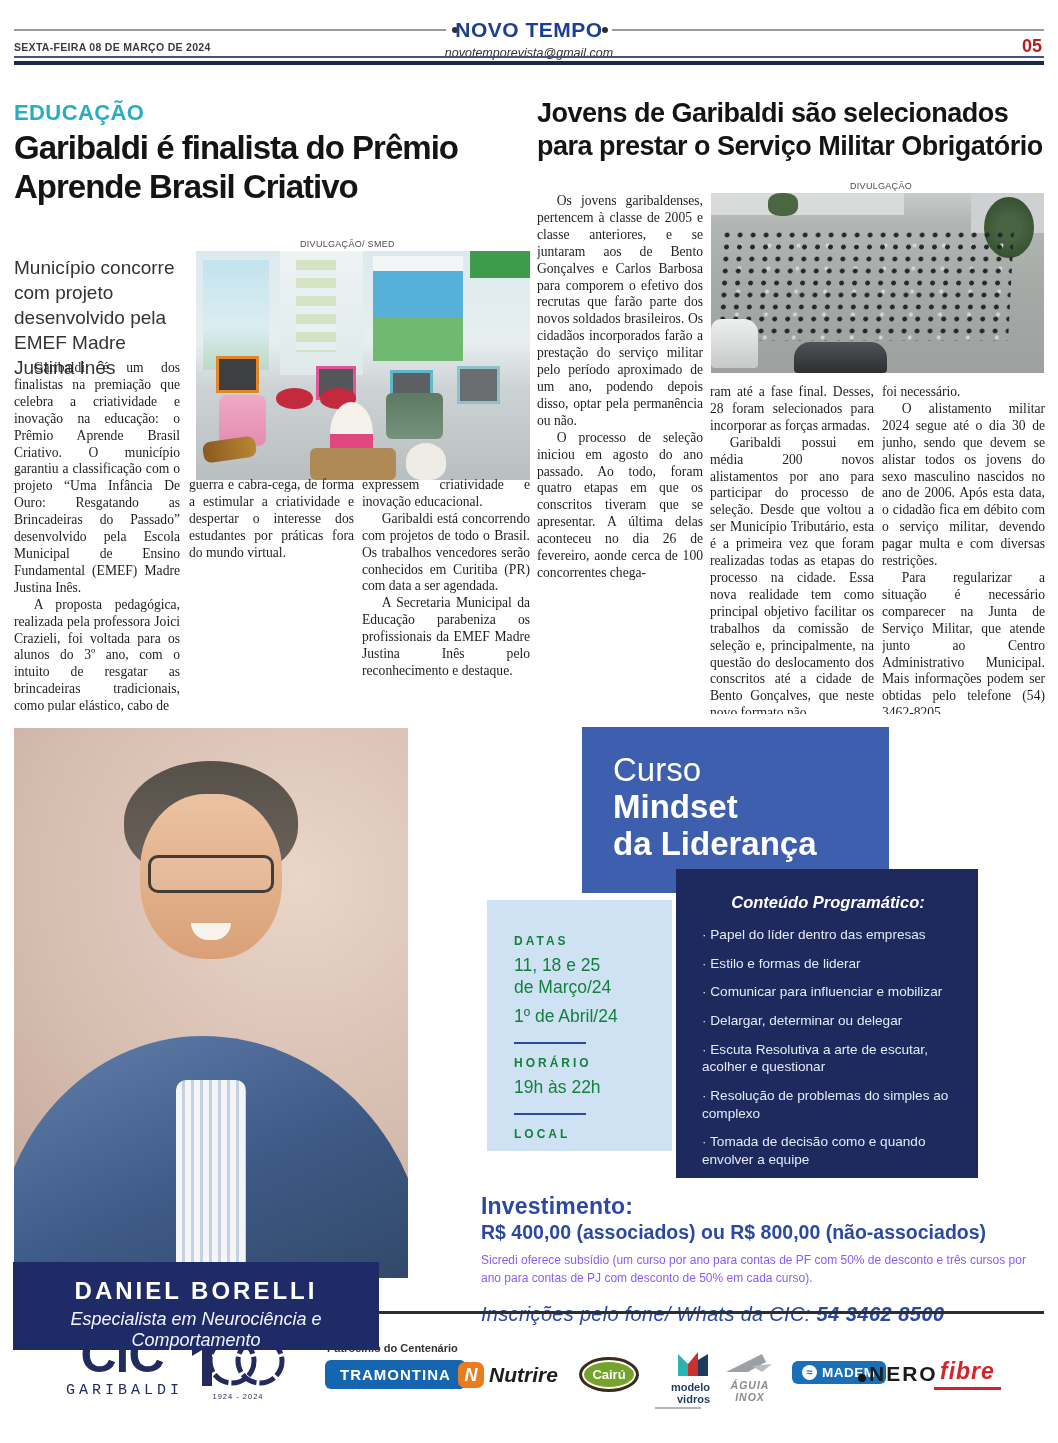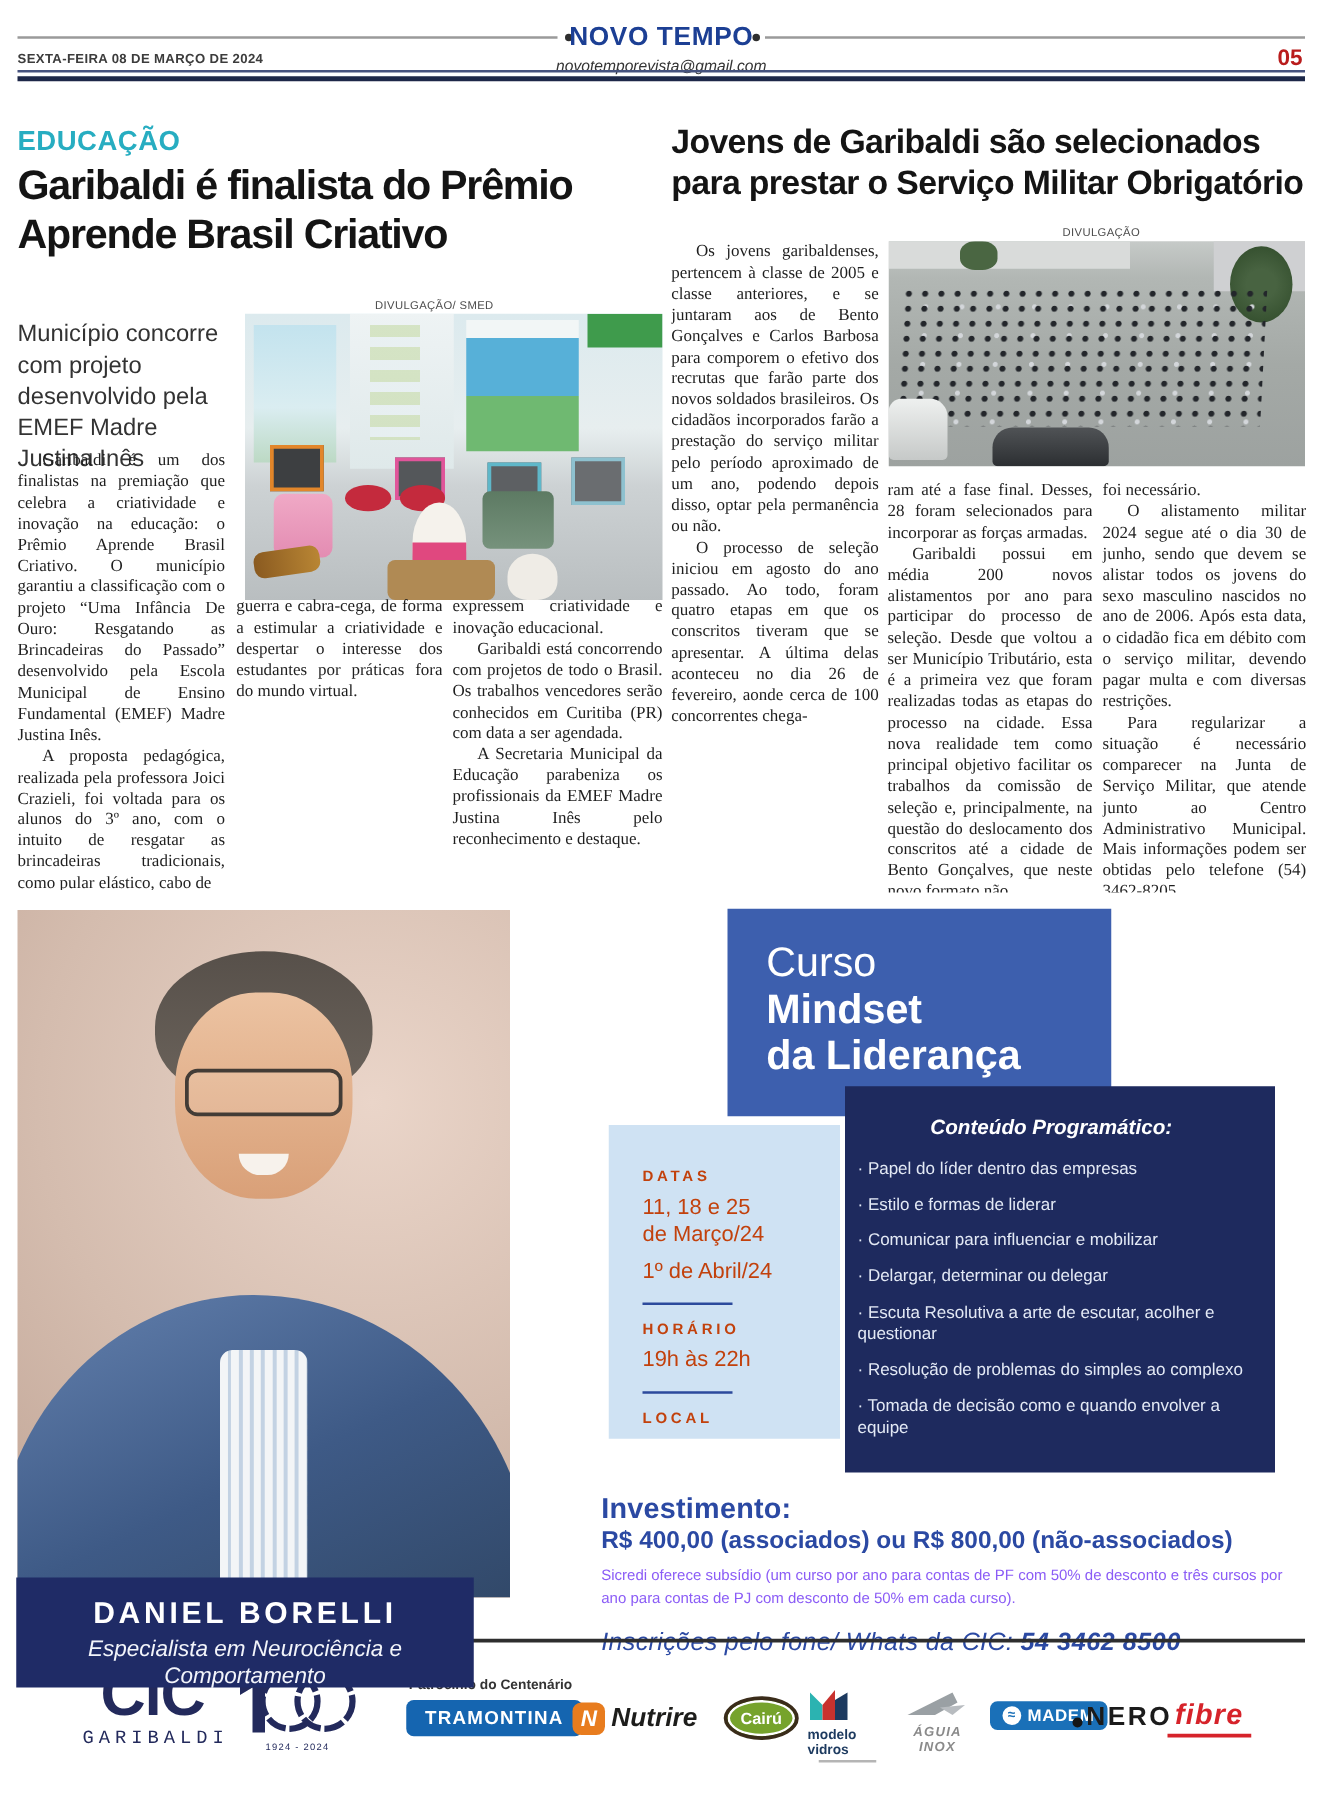--- a/index.html
+++ b/index.html
@@ -83,26 +83,26 @@
   .b-shirt{left:41%;bottom:0;width:18%;height:36%;border-radius:10px 10px 0 0;
       background:repeating-linear-gradient(90deg,#f3f5f7 0 6px,#c3d2e3 6px 9px),repeating-linear-gradient(0deg,rgba(212,150,60,.35) 0 3px,transparent 3px 9px);}
   .borelli-banner { left:13px; top:1262px; width:366px; height:88px; background:#1f2b66; color:#fff; text-align:center; padding-top:15px; z-index:3; }
   .banner-name { font-size:24px; font-weight:800; letter-spacing:3px; }
   .banner-role { font-size:18px; font-style:italic; line-height:1.15; margin-top:4px; color:#f2f4fa; }
 
   .curso-box { left:582px; top:727px; width:307px; height:166px; background:#3d5fae; color:#fff; padding:25px 0 0 31px; z-index:1; }
   .curso-l1 { font-size:33px; font-weight:400; line-height:1.12; }
   .curso-l2 { font-size:33px; font-weight:800; line-height:1.12; }
 
-  .datas-box { left:487px; top:900px; width:185px; height:251px; background:#cfe2f3; color:#c2410c; padding:34px 0 0 27px; overflow:hidden; z-index:0; }
+  .datas-box { left:487px; top:900px; width:185px; height:251px; background:#cfe2f3; color:#15803d; padding:34px 0 0 27px; overflow:hidden; z-index:0; }
   .ad-label { font-size:12px; font-weight:800; letter-spacing:3px; }
   .ad-value { font-size:17.5px; line-height:1.25; margin-top:7px; white-space:pre-line; }
   .ad-div { width:72px; border-top:2px solid #2c4a9c; margin:14px 0 12px 0; }
 
-  .prog-box { left:676px; top:869px; width:344px; height:309px; background:#1e2a5e; color:#e3e9f5; padding:24px 24px 0 10px; overflow:hidden; z-index:2; }
+  .prog-box { left:676px; top:869px; width:302px; height:309px; background:#1e2a5e; color:#e3e9f5; padding:24px 24px 0 26px; overflow:hidden; z-index:2; }
   .prog-title { text-align:center; font-size:16.5px; font-weight:800; font-style:italic; color:#ffffff; margin-bottom:14px; }
   .prog-item { font-size:13.6px; line-height:1.3; margin-bottom:11px; }
 
   .invest { left:481px; top:1193px; width:565px; }
   .invest-label { font-size:23px; font-weight:800; color:#2b49a3; letter-spacing:.2px; }
   .invest-value { font-size:19.5px; font-weight:800; color:#2b49a3; margin-top:1px; }
   .invest-note { font-size:12px; line-height:1.5; color:#8b5cf6; margin-top:7px; }
   .inscr { margin-top:16px; font-size:20px; color:#2b49a3; letter-spacing:.3px;font-style:italic; }
   .inscr b { font-weight:800; letter-spacing:.5px; }
 
@@ -113,21 +113,21 @@
   .cic-main { font-size:50px; font-weight:800; letter-spacing:-1px; line-height:1; }
   .cic-sub { font-size:15px; letter-spacing:4px; margin-top:2px; font-weight:500;font-family:Liberation Mono, monospace; }
   .cent-logo { left:186px; top:1332px; width:104px; text-align:center; color:#232a5c; }
   .cent-years { font-size:7.5px; letter-spacing:1px; margin-top:-2px; }
   .patro { left:327px; top:1342px; font-size:11px; font-weight:800; color:#333; }
   .tramontina { left:325px; top:1360px; background:#1565b0; color:#fff; font-weight:800; font-size:15px; letter-spacing:1px; padding:6px 15px; border-radius:6px; }
   .nutrire { left:458px; top:1362px; display:flex; align-items:center; gap:5px; }
   .nutrire-icon { width:26px; height:26px; background:#e87c1e; border-radius:7px; color:#fff; font-weight:800; font-style:italic; font-size:18px; text-align:center; line-height:26px; }
   .nutrire-text { font-size:21px; font-weight:800; font-style:italic; color:#1d1d1b; }
   .cairu { left:579px; top:1357px; width:60px; height:35px; background:#76a32c; border:3px solid #3a2c1a; border-radius:50%; color:#fff; font-size:13px; font-weight:800; text-align:center; line-height:29px; box-shadow:inset 0 0 0 2px #fff; }
-  .modelo { left:646px; top:1350px; width:64px; text-align:left; }
+  .modelo { left:646px; top:1350px; width:64px; text-align:right; }
   .modelo-text { font-size:11px; font-weight:800; color:#1d3a5f; margin-top:1px; }
   .modelo-tag { width:46px; height:2px; background:#b5b5b5; margin:2px auto 0; }
   .aguia { left:714px; top:1352px; width:72px; text-align:center; }
   .aguia-text { font-size:10.5px; font-style:italic; font-weight:800; color:#8a8a8a; letter-spacing:1px; margin-top:1px; }
   .madem { left:792px; top:1361px; background:#1a70b8; color:#fff; border-radius:6px; padding:4px 10px; display:flex; align-items:center; gap:5px; font-size:13.5px; font-weight:800; letter-spacing:.5px; }
   .madem-icon { width:15px; height:15px; border-radius:50%; background:#fff; color:#1a70b8; font-size:11px; line-height:15px; text-align:center; font-weight:800; }
   .nero { left:858px; top:1362px; display:flex; align-items:center; gap:3px; }
   .nero-dot { width:8px; height:8px; border-radius:50%; background:#151515; margin-top:8px; }
   .nero-text { font-size:21px; font-weight:700; letter-spacing:2px; color:#1b1b1b; }
   .fibre { left:934px; top:1358px; font-size:23px; font-weight:800; font-style:italic; color:#d6232a; border-bottom:3px solid #d6232a; padding:0 6px 2px 6px; letter-spacing:1px; }

